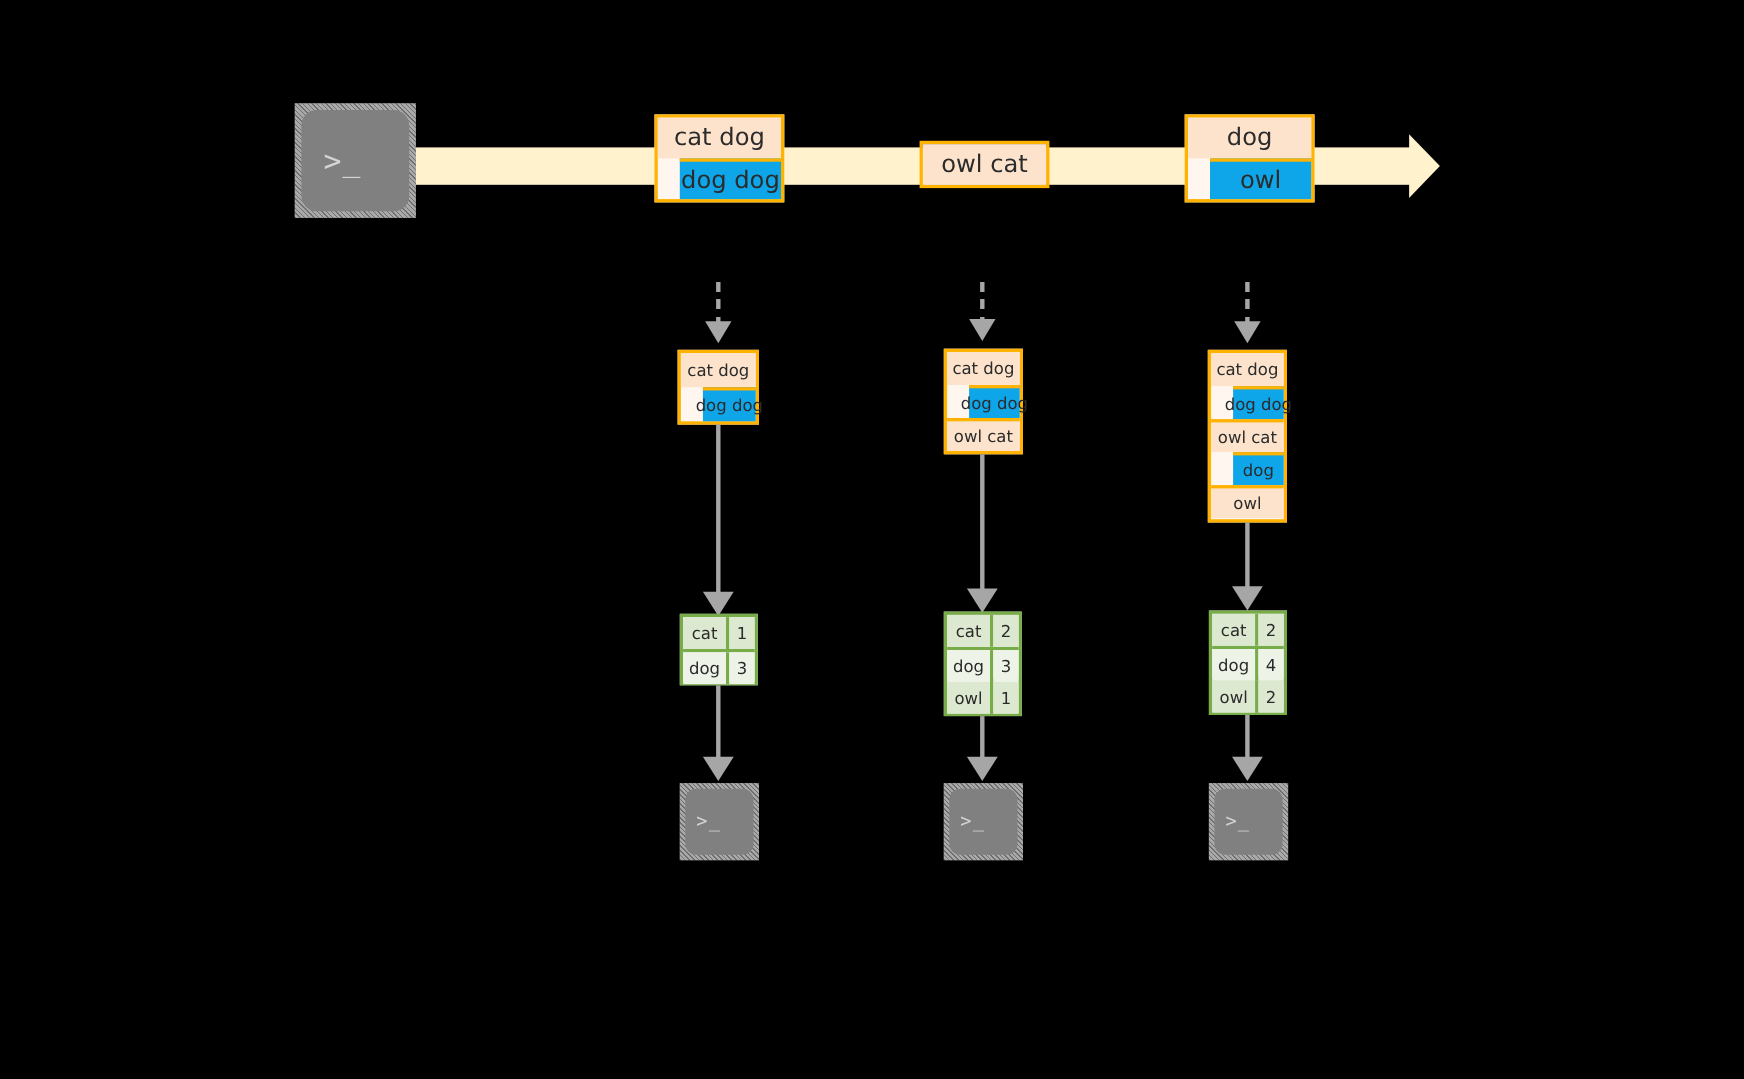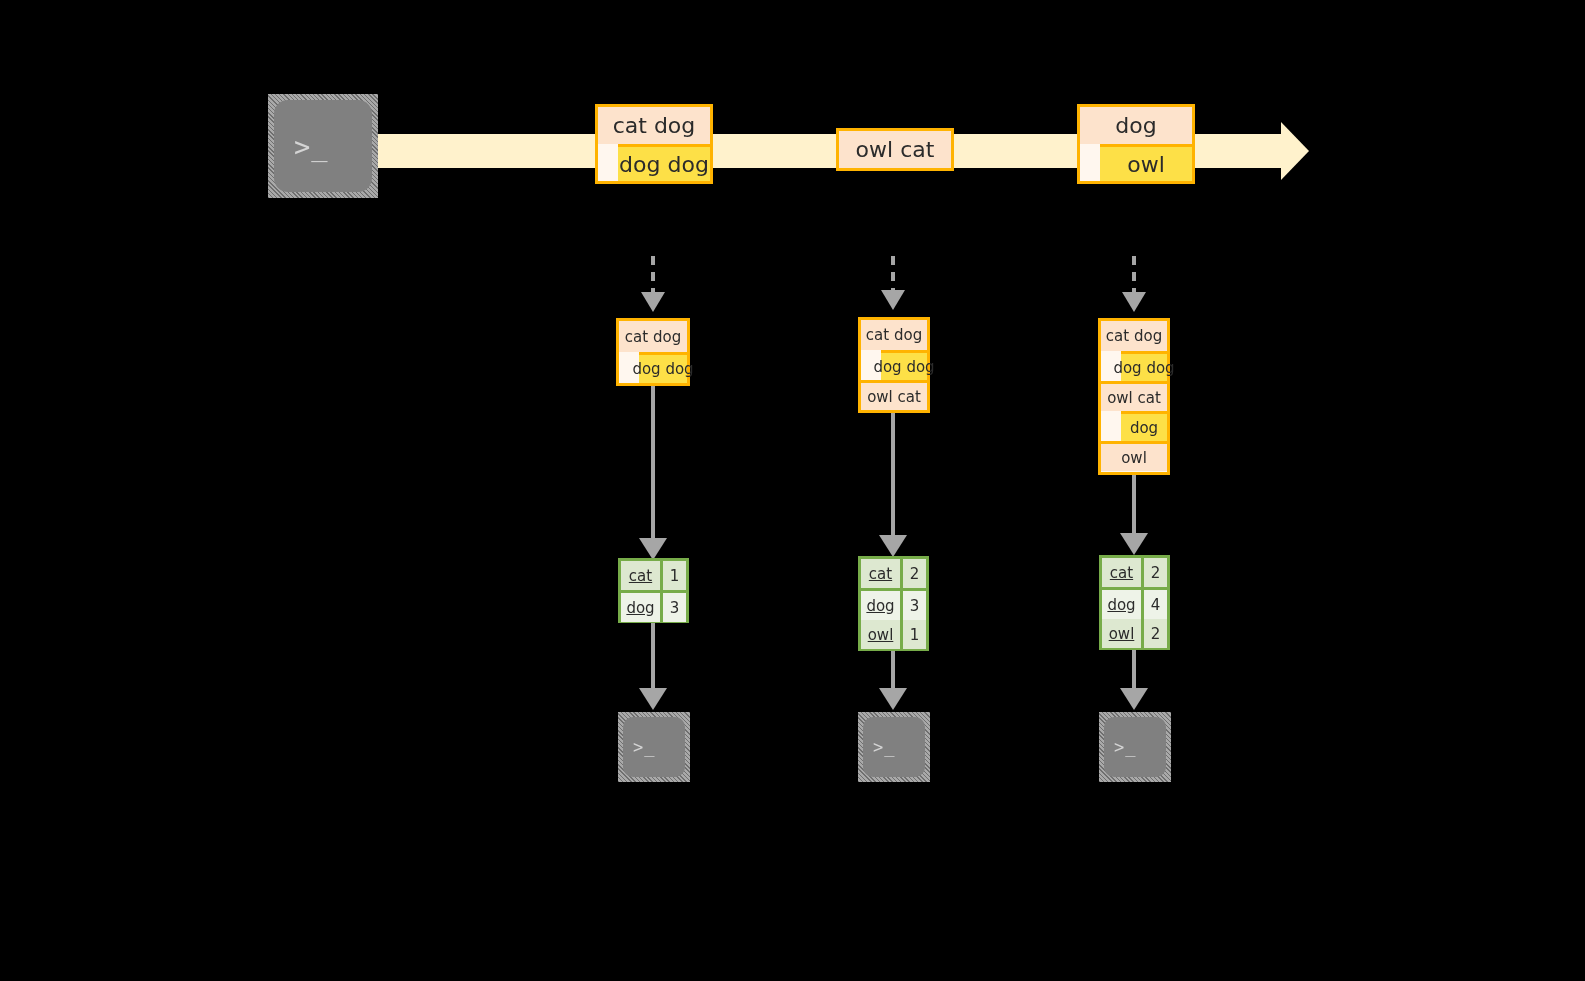--- a/index.html
+++ b/index.html
@@ -70,21 +70,21 @@
   }
   .rec-row {
     box-sizing: border-box;
     display: flex;
     align-items: center;
     justify-content: center;
     color: #2b2b2b;
     white-space: nowrap;
   }
   .rec-row.alt  { background: #fde3cc; }
-  .rec-row.plain{ background: #fde047; margin-left: 20px; }
+  .rec-row.plain{ background: #0ea5e9; margin-left: 20px; }
   .rec-row + .rec-row { border-top: 3px solid #ffb300; }
 
   
   .tbl {
     position: absolute;
     box-sizing: border-box;
     border: 3px solid #77ac49;
     background: #f0f5ea;
   }
   .tbl-row {
@@ -93,21 +93,21 @@
   }
   .tbl-row + .tbl-row { border-top: 3px solid #77ac49; }
   .tbl-cell {
     box-sizing: border-box;
     display: flex;
     align-items: center;
     justify-content: center;
     color: #2b2b2b;
     white-space: nowrap;
   }
-  .tbl-cell.word { border-right: 3px solid #77ac49; text-decoration: underline; }
+  .tbl-cell.word { border-right: 3px solid #77ac49; }
   .tbl-row.alt .tbl-cell  { background: #dde8d0; }
   .tbl-row.plain .tbl-cell{ background: #eef3e8; }
 
   
   .conn {
     position: absolute;
     background: #a6a6a6;
     width: 4px;
   }
   .conn.dashed {

